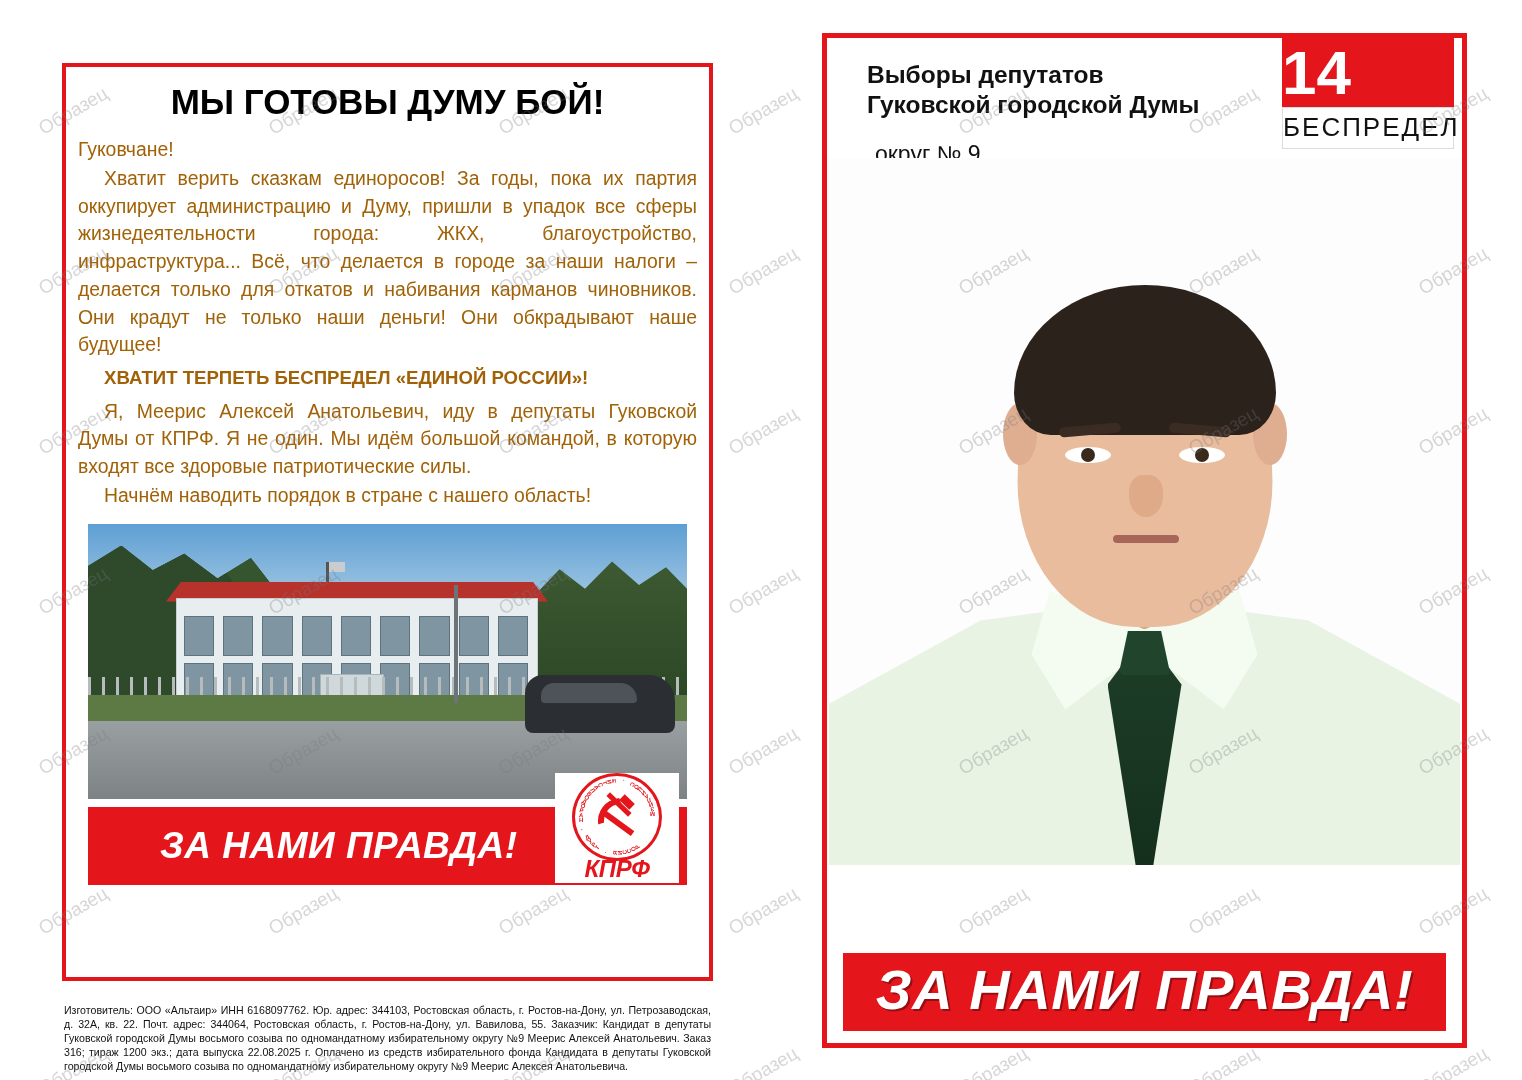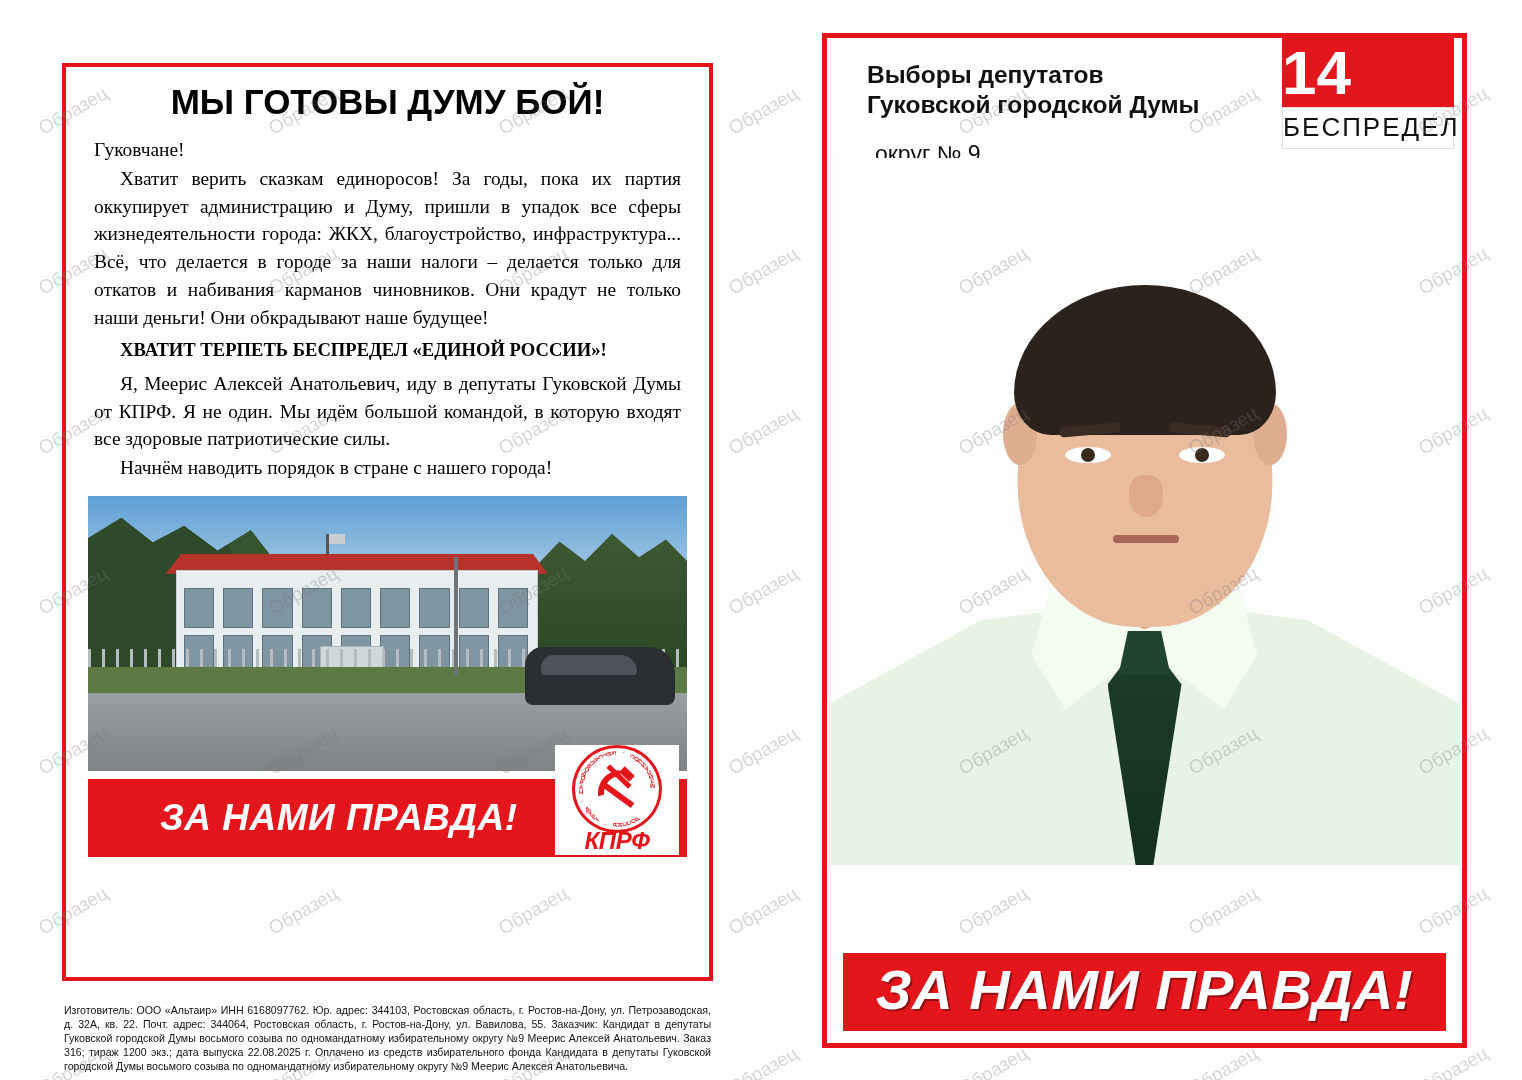--- a/index.html
+++ b/index.html
@@ -61,23 +61,22 @@
     text-align: center;
     font-size: 35px;
     font-weight: bold;
     margin: 15px 0 14px 0;
     letter-spacing: 0px;
   }
   .body-text {
     font-size: 19.4px;
     line-height: 1.43;
     text-align: justify;
-    padding: 0 28px;
-    color: #000000;
-    font-family: Liberation Serif, serif;
+    padding: 0 12px;
+    color: #a16207;
   }
   .body-text p {
     margin: 0 0 1px 0;
     text-indent: 26px;
   }
   .body-text p.noindent { text-indent: 0; }
   .bold-line {
     font-weight: bold;
     font-size: 18.6px;
     margin: 6px 0 6px 0 !important;
@@ -468,21 +467,21 @@
 <div class="leaflet">
 
 
   <div class="headline">МЫ ГОТОВЫ ДУМУ БОЙ!</div>
 
   <div class="body-text">
     <p class="noindent">Гуковчане!</p>
     <p>Хватит верить сказкам единоросов! За годы, пока их партия оккупирует администрацию и Думу, пришли в упадок все сферы жизнедеятельности города: ЖКХ, благоустройство, инфраструктура... Всё, что делается в городе за наши налоги – делается только для откатов и набивания карманов чиновников. Они крадут не только наши деньги! Они обкрадывают наше будущее!</p>
     <p class="bold-line">ХВАТИТ ТЕРПЕТЬ БЕСПРЕДЕЛ «ЕДИНОЙ РОССИИ»!</p>
     <p>Я, Меерис Алексей Анатольевич, иду в депутаты Гуковской Думы от КПРФ. Я не один. Мы идём большой командой, в которую входят все здоровые патриотические силы.</p>
-    <p>Начнём наводить порядок в стране с нашего города!</p>
+    <p>Начнём наводить порядок в стране с нашего область!</p>
   </div>
 
   <div class="photo-block">
     <div class="sky"></div>
     <div class="treeline"></div>
     <div class="treeline2"></div>
     <div class="flag"></div>
     <div class="roof"></div>
     <div class="building"></div>
     <div class="windows">

